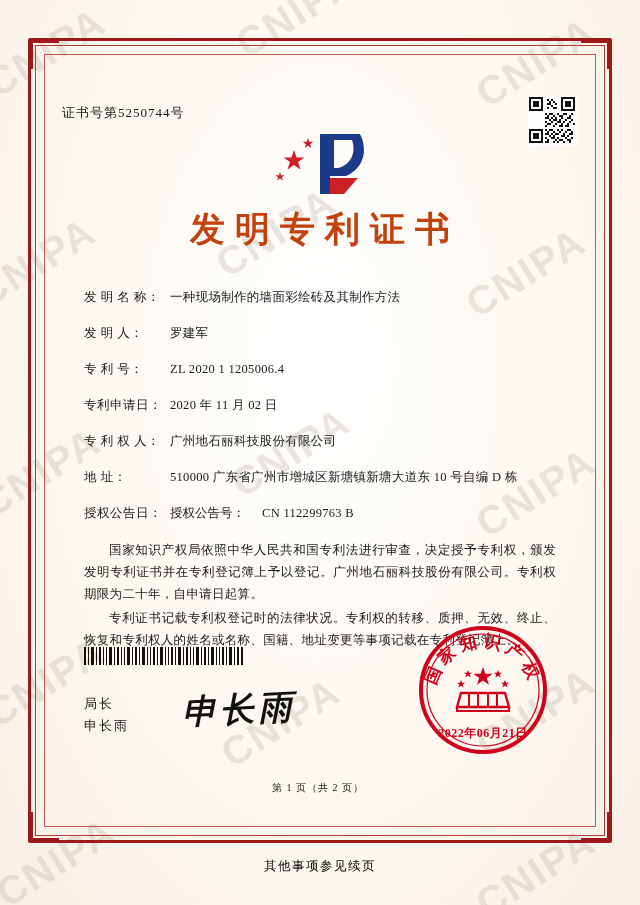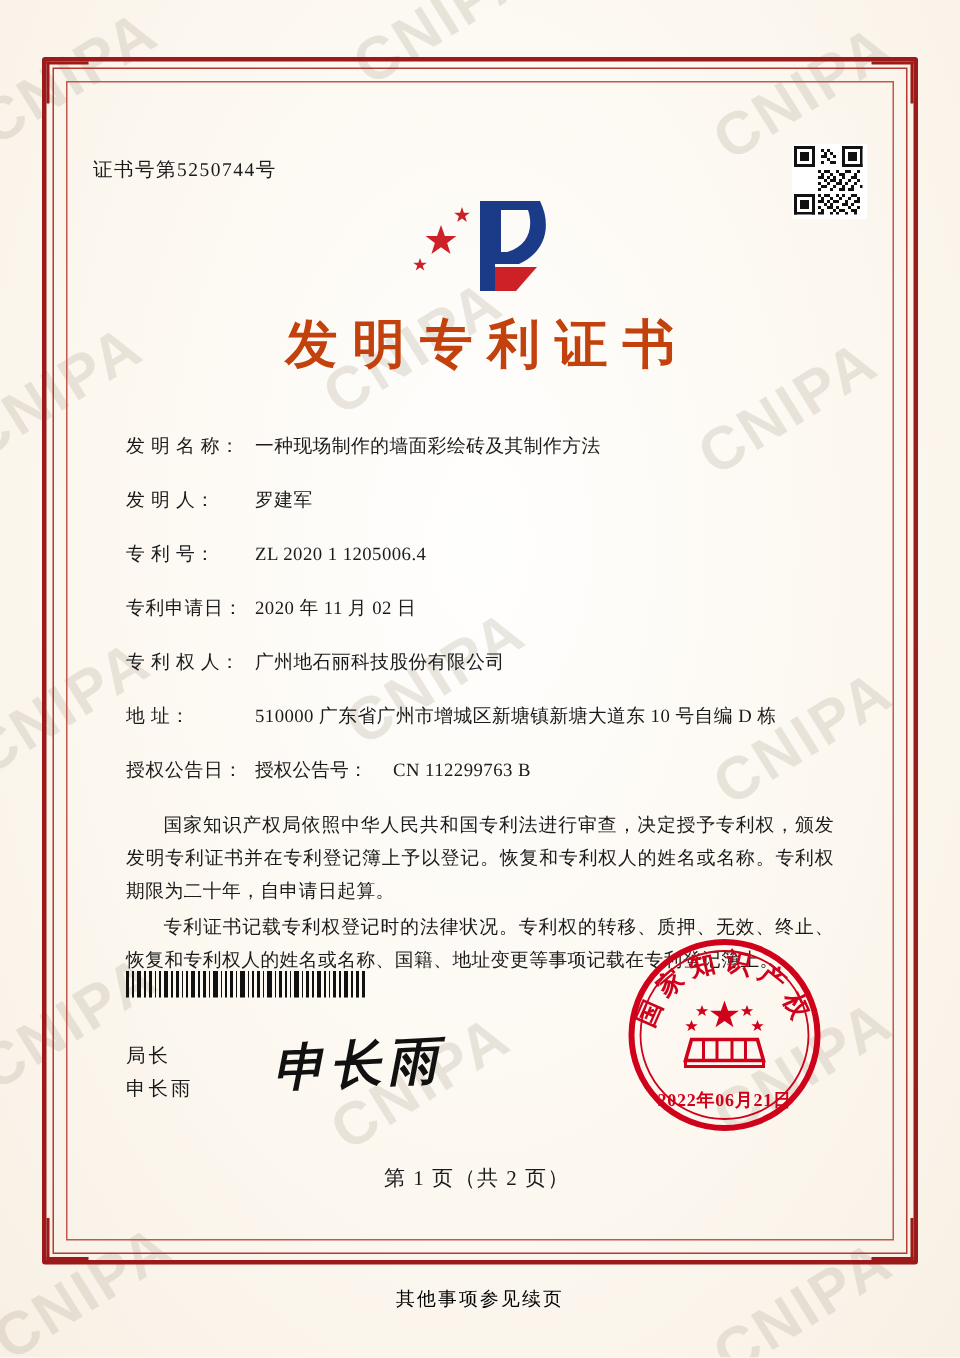--- a/index.html
+++ b/index.html
@@ -214,21 +214,21 @@
     height: 134px;
   }
   .seal svg { display: block; }
 
   .page-num {
     position: absolute;
     bottom: 20px;
     left: 0;
     right: 4px;
     text-align: center;
-    font-size: 14px;
+    font-size: 10px;
     letter-spacing: 1px;
   }
 
   .footnote {
     position: absolute;
     bottom: 30px;
     left: 0;
     right: 0;
     text-align: center;
     font-size: 12.5px;
@@ -414,21 +414,21 @@
         <div class="field-value">510000 广东省广州市增城区新塘镇新塘大道东 10 号自编 D 栋</div>
       </div>
       <div class="field-row dual">
         <div class="field-label">授权公告日：</div>
         <div class="field-label2">授权公告号：</div>
         <div class="field-value">CN 112299763 B</div>
       </div>
     </div>
 
     <div class="paragraphs">
-      <p>国家知识产权局依照中华人民共和国专利法进行审查，决定授予专利权，颁发发明专利证书并在专利登记簿上予以登记。恢复和专利权人的姓名或名称。专利权期限为二十年，自申请日起算。</p>
+      <p>国家知识产权局依照中华人民共和国专利法进行审查，决定授予专利权，颁发发明专利证书并在专利登记簿上予以登记。广州地石丽科技股份有限公司。专利权期限为二十年，自申请日起算。</p>
       <p>专利证书记载专利权登记时的法律状况。专利权的转移、质押、无效、终止、恢复和专利权人的姓名或名称、国籍、地址变更等事项记载在专利登记簿上。</p>
     </div>
 
     <div class="barcode">
       <svg width="160" height="18" viewBox="0 0 160 18" shape-rendering="crispEdges">
         <g fill="#111111">
           <rect x="0" y="0" width="2" height="18"></rect>
             <rect x="4" y="0" width="1" height="18"></rect>
           <rect x="7" y="0" width="3" height="18"></rect>
             <rect x="12" y="0" width="1" height="18"></rect>

